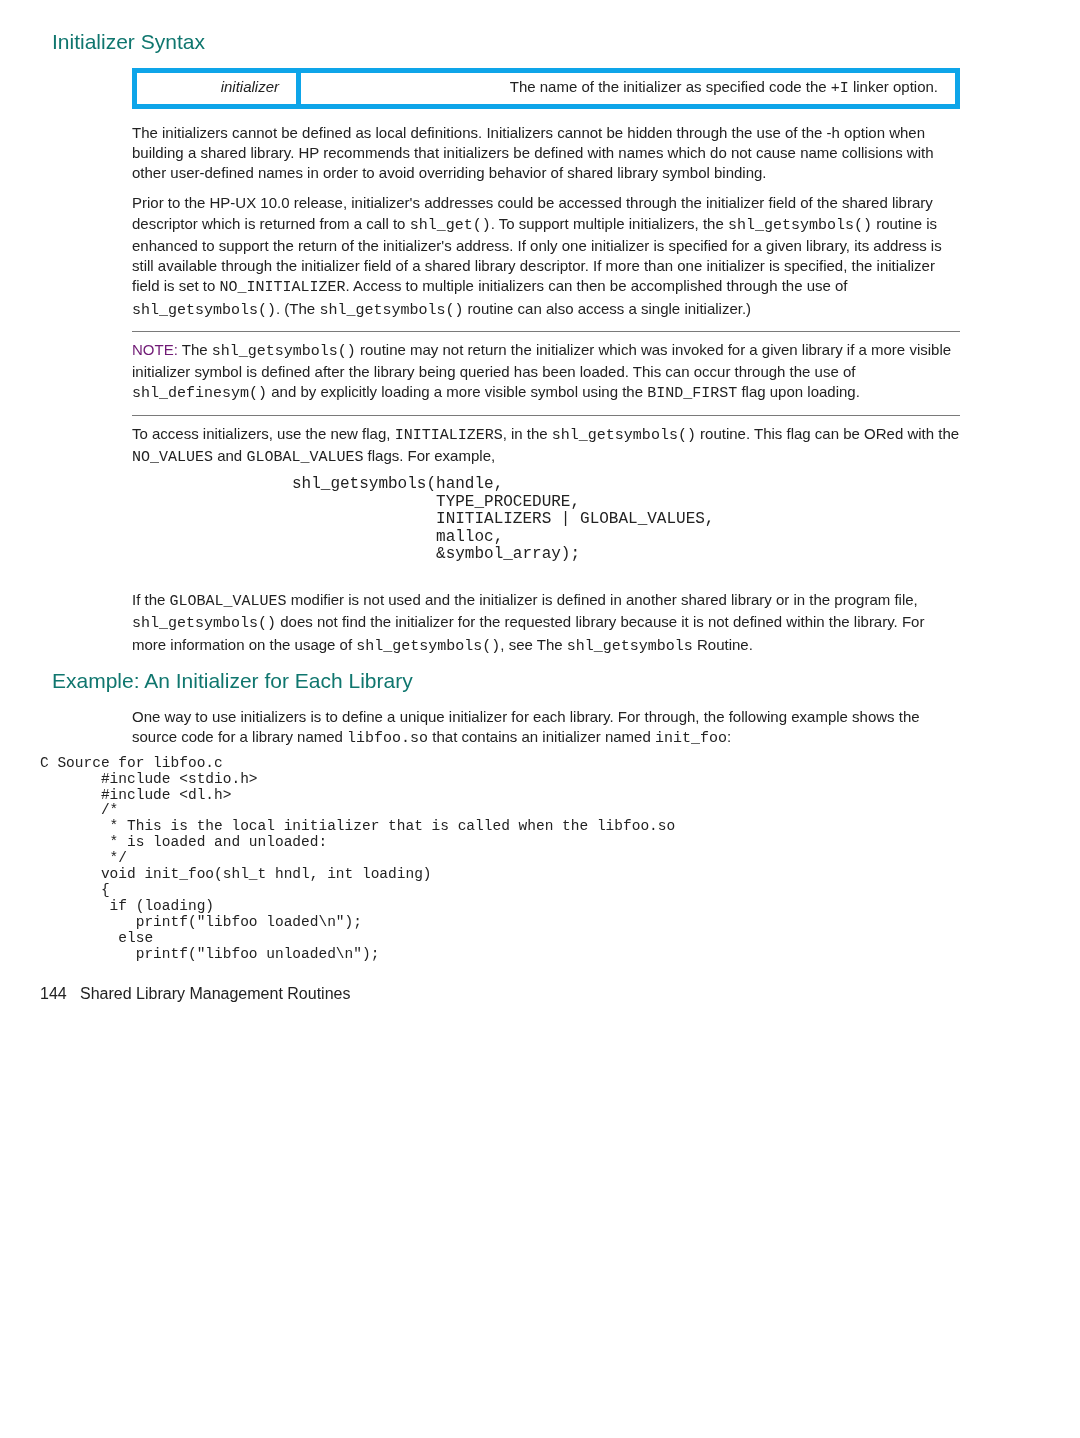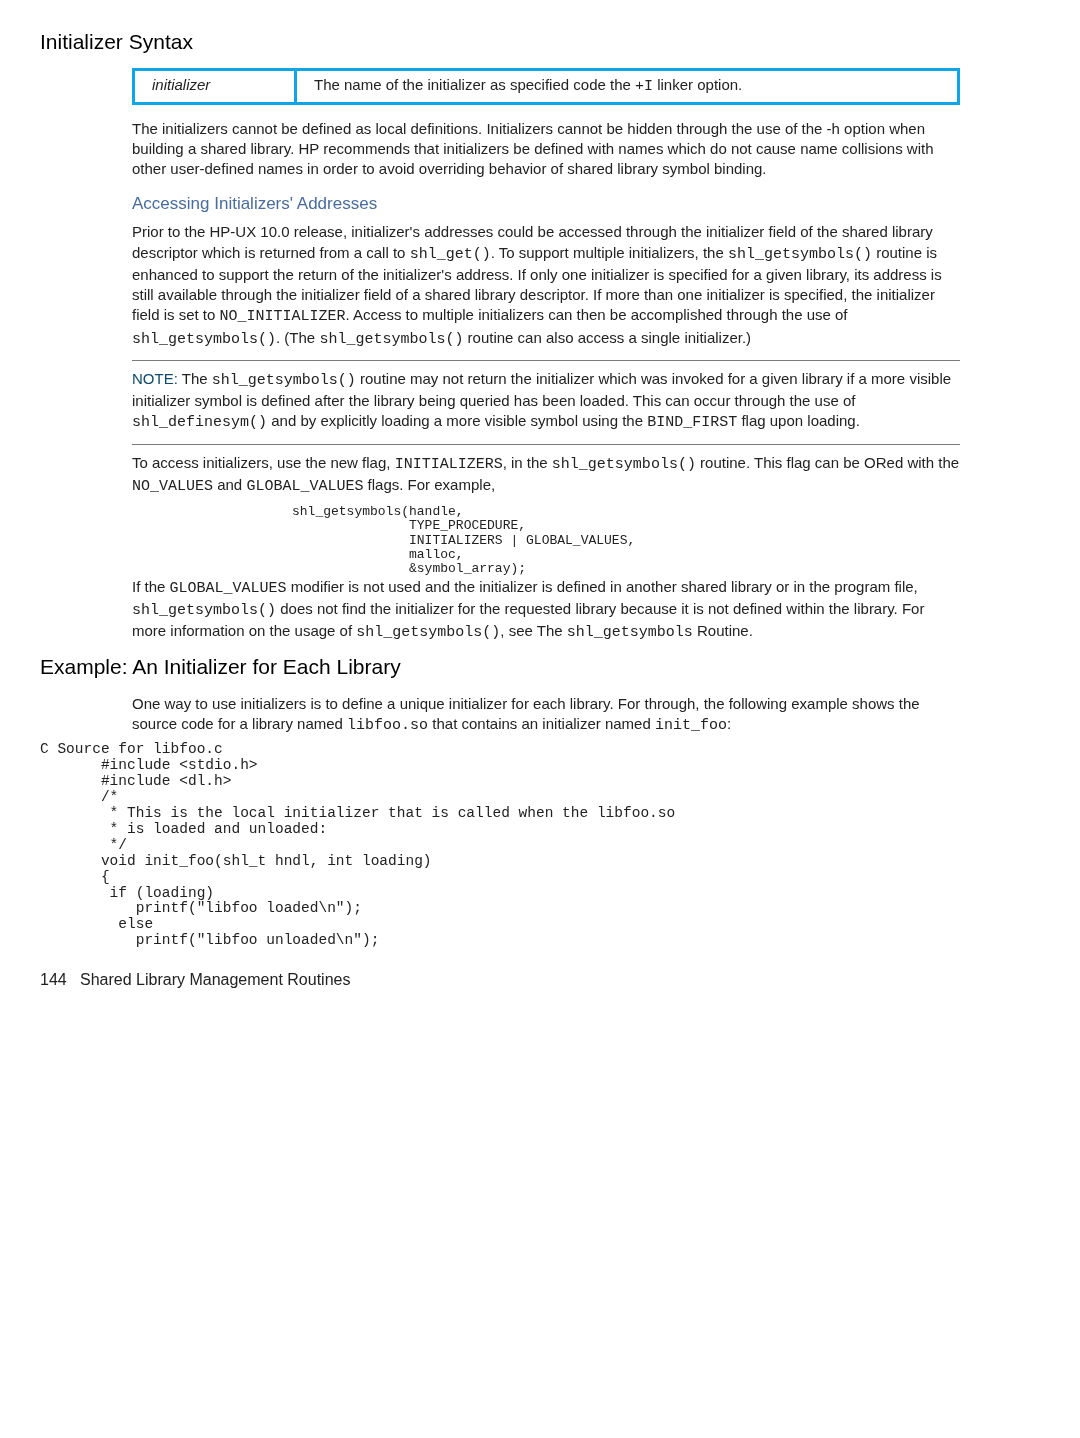--- a/index.html
+++ b/index.html
@@ -6,73 +6,74 @@
     margin: 0;
     padding: 28px 40px 20px 40px;
     font-family: "Trebuchet MS", "Lucida Sans Unicode", Arial, sans-serif;
     font-size: 15px;
     line-height: 1.35;
     color: #222;
     width: 1000px;
     box-sizing: border-box;
   }
   .h2 {
-    color: #000000;
+    color: #0f766e;
     font-size: 21px;
     font-weight: normal;
-    margin: 0 0 12px 0;
+    margin: 0 0 12px 12px;
   }
   .h3 {
     color: #486ca0;
     font-size: 17px;
     font-weight: normal;
     margin: 14px 0 6px 0;
   }
   .indent {
     margin-left: 92px;
   }
   table.syntax {
     border-collapse: collapse;
     width: 100%;
     margin-bottom: 14px;
   }
   table.syntax td {
-    border: 3px solid #0ea5e9;
+    border: 5px solid #0ea5e9;
     padding: 4px 17px;
     vertical-align: top;
+    text-align: right;
   }
   td.key {
     width: 125px;
     font-style: italic;
   }
   .ital { font-style: italic; }
   .mono { font-family: "Courier New", monospace; }
   .code-block {
     font-family: "Courier New", monospace;
     white-space: pre;
-    margin: 8px 0 0 160px;
-    font-size: 13px;
+    margin: 8px 0 26px 160px;
+    font-size: 16px;
     line-height: 1.1;
   }
   .code-block2 {
     font-family: "Courier New", monospace;
     white-space: pre;
     margin: 6px 0 6px 0;
     font-size: 14.5px;
     line-height: 1.1;
   }
   .hr {
     border: none;
     border-top: 1px solid #7a7a7a;
     margin: 10px 0 8px 0;
   }
   .para { margin: 0 0 10px 0; }
   .para-tight { margin: 0 0 6px 0; }
   .note-lead {
-    color: #0c4a6e;
+    color: #701a75;
     font-weight: normal;
   }
   .bold { font-weight: normal; }
   .footer {
     font-size: 16px;
     margin-top: 20px;
   }
 </style>
 </head>
 <body>
@@ -86,21 +87,20 @@
       <td class="key">initializer</td>
       <td>
         <span>The name of the initializer as specified code the </span><span class="mono">+I</span><span> linker option.</span>
       </td>
     </tr>
   </tbody>
     </table>
 
   <p class="para">The initializers cannot be defined as local definitions. Initializers cannot be hidden through the use of the -h option when building a shared library. HP recommends that initializers be defined with names which do not cause name collisions with other user-defined names in order to avoid overriding behavior of shared library symbol binding.</p>
 
-  <div class="h3">Accessing Initializers' Addresses</div>
 
   <p class="para">
     <span>Prior to the HP-UX 10.0 release, initializer's addresses could be accessed through the initializer field of the shared library descriptor which is returned from a call to </span><span class="mono">shl_get()</span><span>. To support multiple initializers, the </span><span class="mono">shl_getsymbols()</span><span> routine is enhanced to support the return of the initializer's address. If only one initializer is specified for a given library, its address is still available through the initializer field of a shared library descriptor. If more than one initializer is specified, the initializer field is set to </span><span class="mono">NO_INITIALIZER</span><span>. Access to multiple initializers can then be accomplished through the use of </span><span class="mono">shl_getsymbols()</span><span>. (The </span><span class="mono">shl_getsymbols()</span><span> routine can also access a single initializer.)</span>
   </p>
 
   <hr class="hr">
 
   <p class="para">
     <span class="note-lead">NOTE:</span><span>   The </span><span class="mono">shl_getsymbols()</span><span> routine may not return the initializer which was invoked for a given library if a more visible initializer symbol is defined after the library being queried has been loaded. This can occur through the use of </span><span class="mono">shl_definesym()</span><span> and by explicitly loading a more visible symbol using the </span><span class="mono">BIND_FIRST</span><span> flag upon loading.</span>
   </p>

